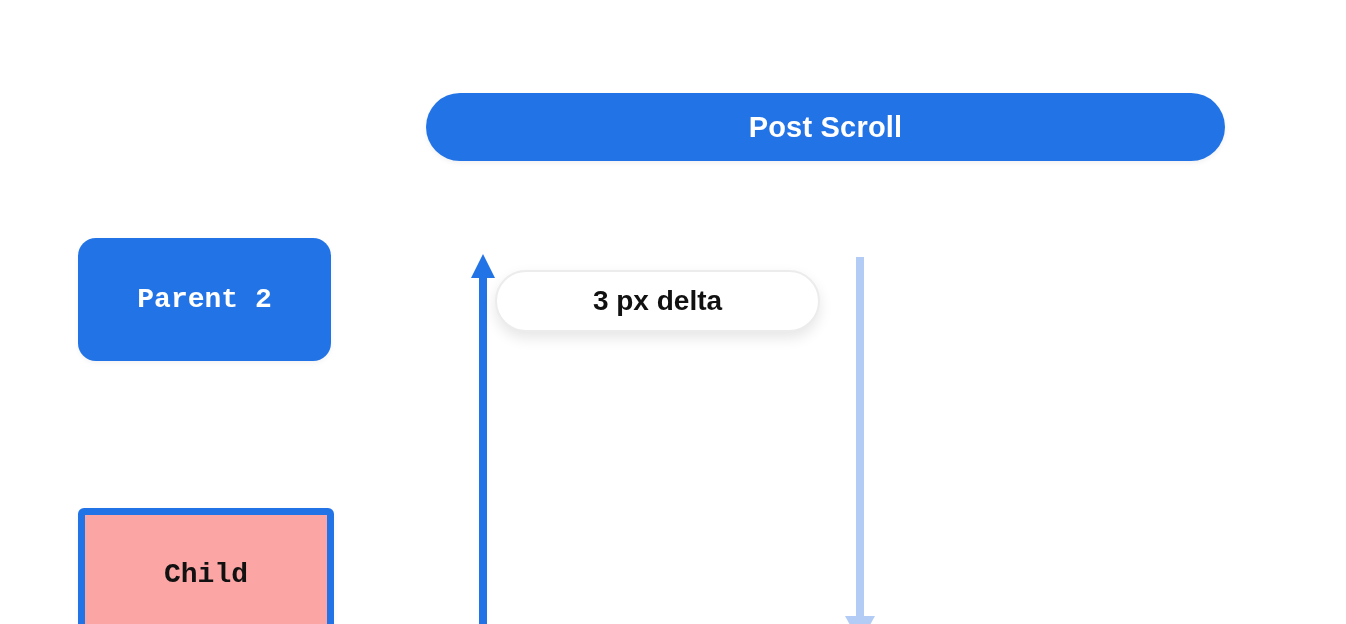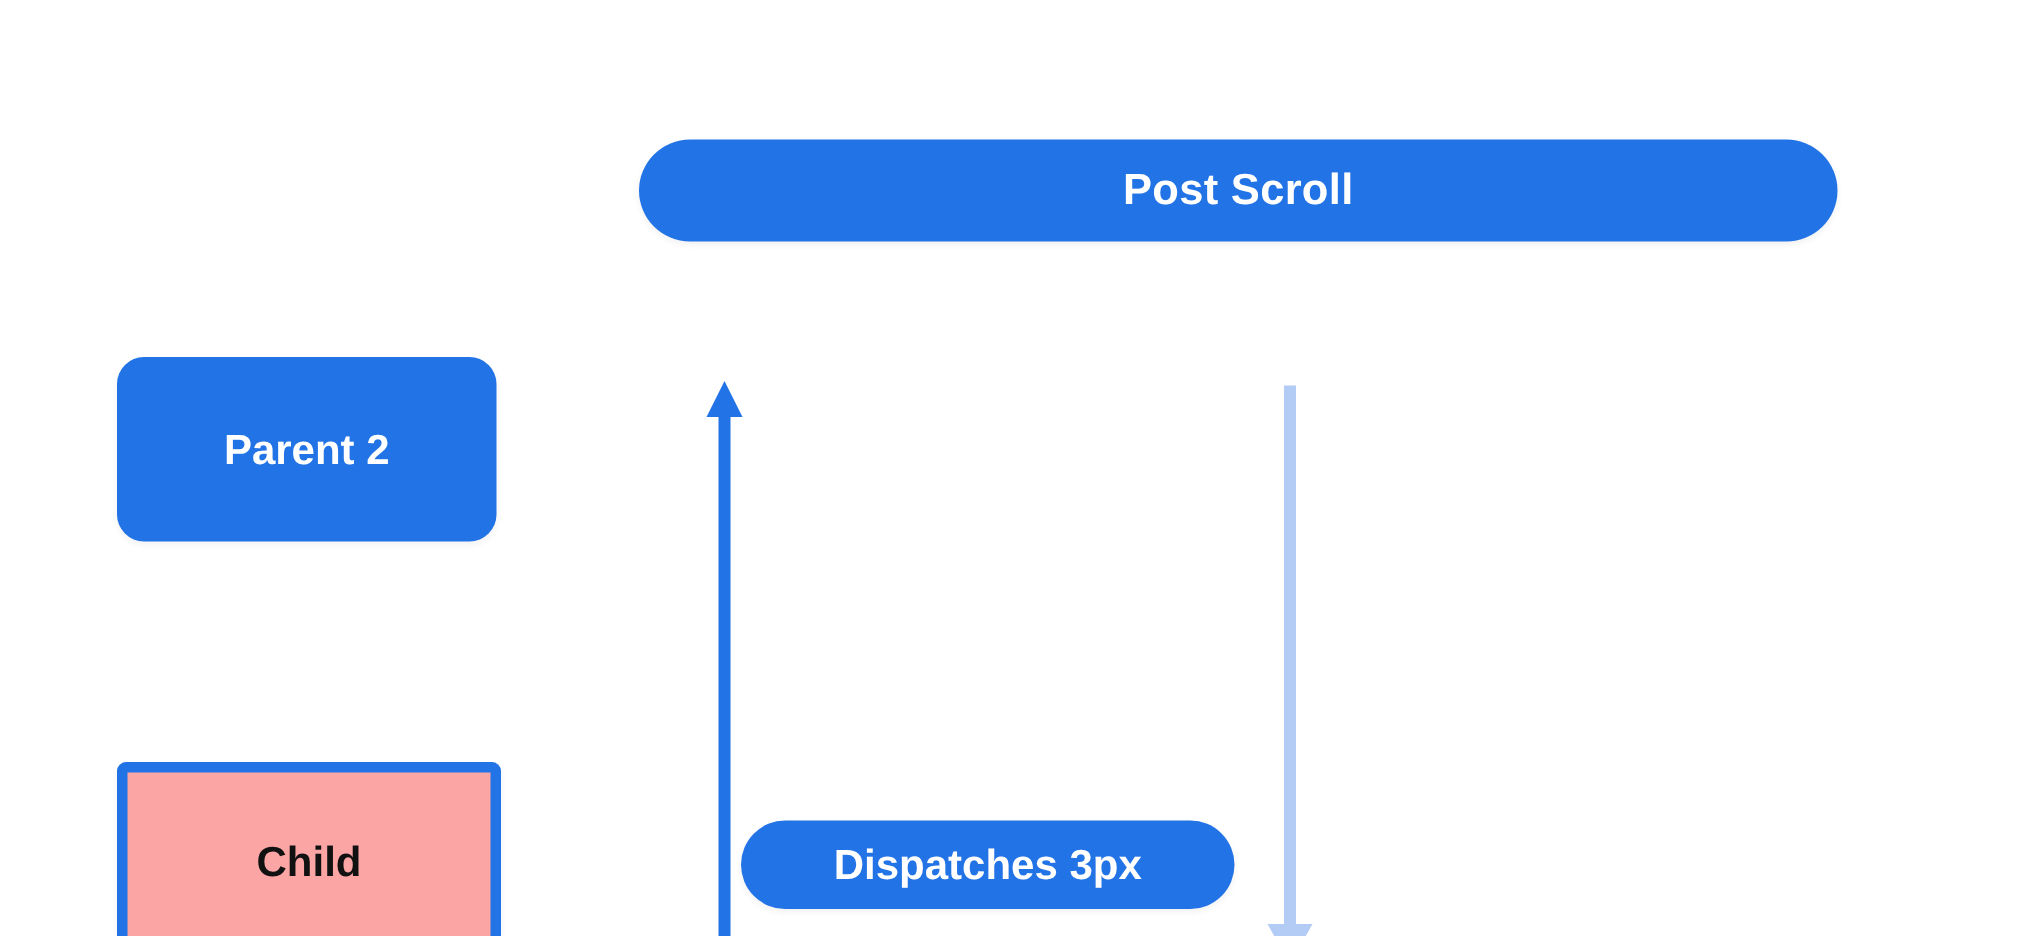--- a/index.html
+++ b/index.html
@@ -39,20 +39,21 @@
   
   .node {
     position: absolute;
     left: 30px;
     width: 253px;
     border-radius: 18px;
     display: flex; align-items: center; justify-content: center;
     font-size: 28px;
     font-weight: 700;
     box-shadow: 0 2px 5px rgba(0,0,0,0.05);
+    font-family: Liberation Mono, monospace;
   }
   .node.filled {
     background: var(--blue);
     color: #ffffff;
   }
   .node.outlined {
     background: #fca5a5;
     color: var(--ink);
     border: 7px solid var(--blue);
     border-radius: 6px;
@@ -138,18 +139,18 @@
   <div class="arrow up-arrow">
     <div class="head"></div>
     <div class="shaft"></div>
   </div>
 
   <div class="arrow down-arrow">
     <div class="shaft"></div>
     <div class="head"></div>
   </div>
 
+  <div class="delta-pill">
+    <span>3 px delta</span>
+  </div>
 
-  <div class="dispatch-pill">
-    <span>Dispatches 3px</span>
-  </div>
 
 </div>
 
 </body></html>

